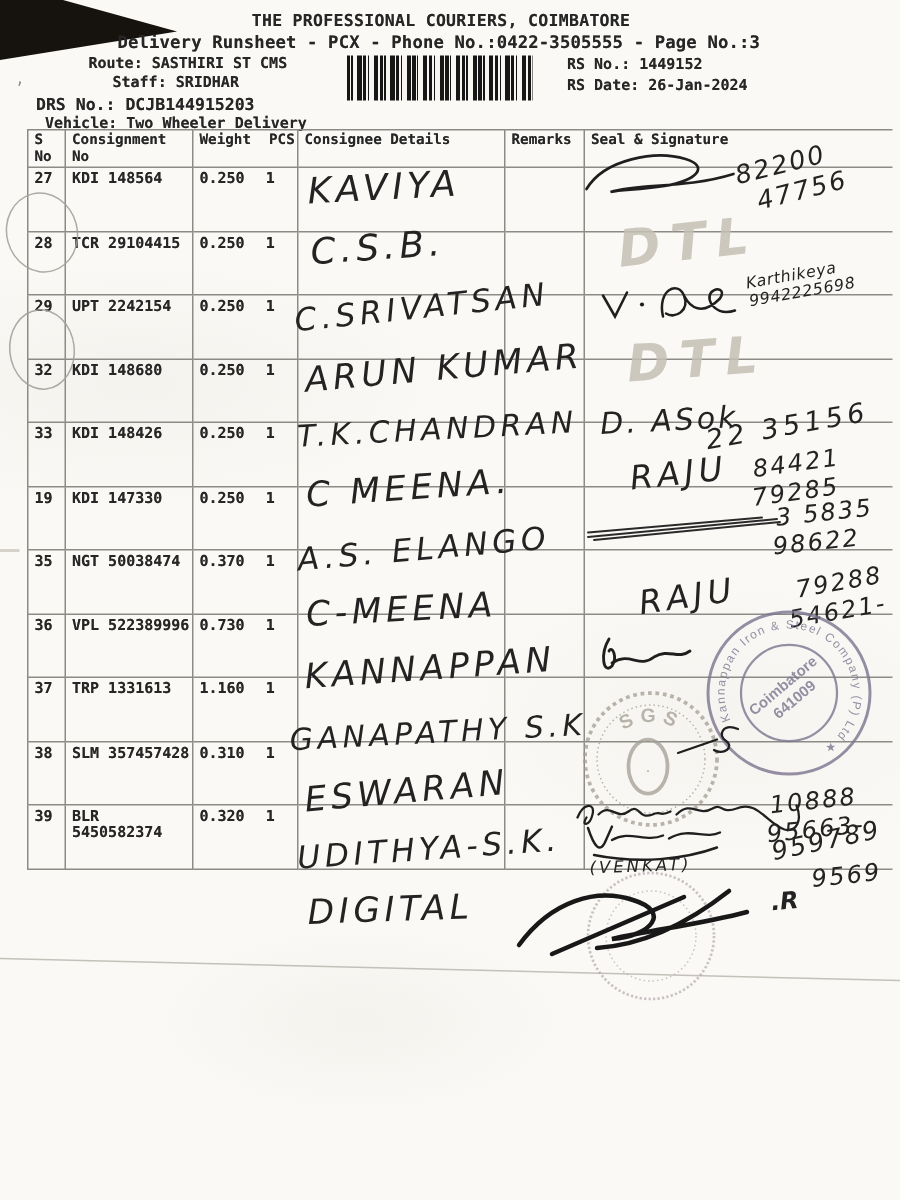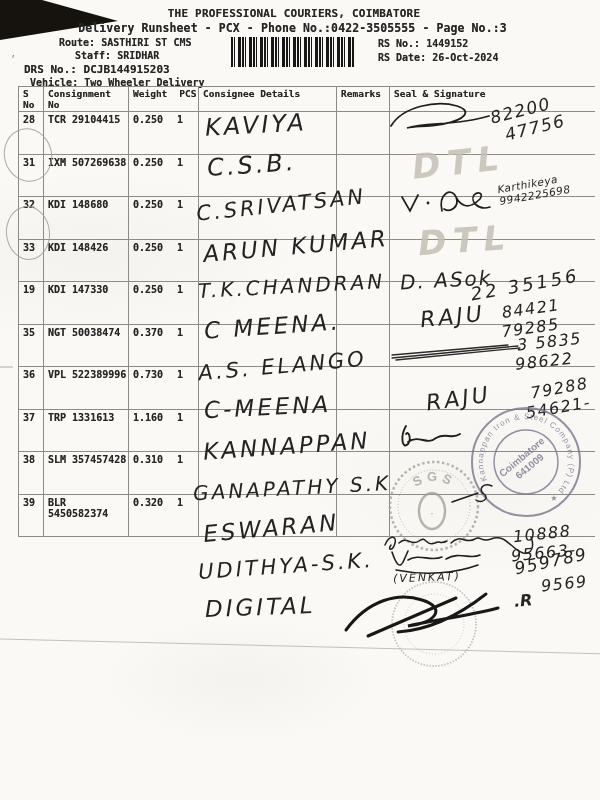--- a/index.html
+++ b/index.html
@@ -56,51 +56,59 @@
   <div class="speck2"></div>
 
   <div class="hdr-title print">THE PROFESSIONAL COURIERS, COIMBATORE</div>
   <div class="hdr-sub print">Delivery Runsheet - PCX - Phone No.:0422-3505555 - Page No.:3</div>
   <div class="meta m-route print">Route: SASTHIRI ST CMS</div>
   <div class="meta m-staff print">Staff: SRIDHAR</div>
   <div class="meta m-drs print">DRS No.: DCJB144915203</div>
   <div class="meta m-vehicle print">Vehicle: Two Wheeler Delivery</div>
   <div class="barcode"></div>
   <div class="meta m-rsno print">RS No.: 1449152</div>
-  <div class="meta m-rsdate print">RS Date: 26-Oct-2024</div>
+  <div class="meta m-rsdate print">RS Date: 26-Jan-2024</div>
 
   <table class="runsheet">
     <colgroup>
         <col style="width:25px">
         <col style="width:85px">
         <col style="width:70px">
         <col style="width:138px">
         <col style="width:53px">
         <col style="width:205px">
       </colgroup>
     <tbody>
         <tr>
       <th class="print">S No</th>
       <th class="print">Consignment No</th>
       <th class="print c-wp"><span class="w">Weight</span><span class="p">PCS</span></th>
       <th class="print">Consignee Details</th>
       <th class="print h-rem">Remarks</th>
       <th class="print h-seal">Seal &amp; Signature</th>
     </tr>
     <tr>
+          <td class="print">27</td>
+          <td class="print">KDI 148564</td>
+          <td class="print c-wp"><span class="w">0.250</span><span class="p">1</span></td>
+          <td></td>
+          <td></td>
+          <td></td>
+        </tr>
+    <tr>
           <td class="print">28</td>
           <td class="print">TCR 29104415</td>
           <td class="print c-wp"><span class="w">0.250</span><span class="p">1</span></td>
           <td></td>
           <td></td>
           <td></td>
         </tr>
     <tr>
-          <td class="print">31</td>
-          <td class="print">IXM 507269638</td>
+          <td class="print">29</td>
+          <td class="print">UPT 2242154</td>
           <td class="print c-wp"><span class="w">0.250</span><span class="p">1</span></td>
           <td></td>
           <td></td>
           <td></td>
         </tr>
     <tr>
           <td class="print">32</td>
           <td class="print">KDI 148680</td>
           <td class="print c-wp"><span class="w">0.250</span><span class="p">1</span></td>
           <td></td>

